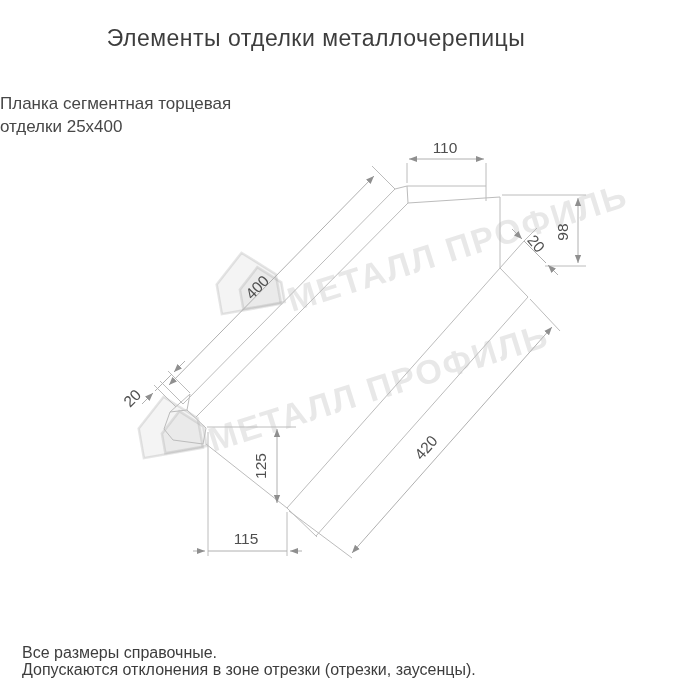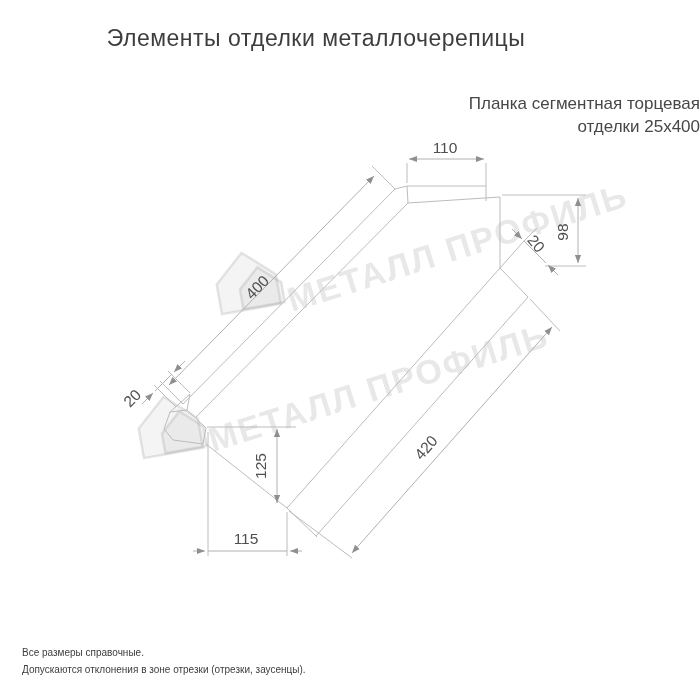--- a/index.html
+++ b/index.html
@@ -5,26 +5,26 @@
   html,body{margin:0;padding:0;}
   body{
     width:700px;height:700px;position:relative;background:#ffffff;
     font-family:"Liberation Sans","DejaVu Sans",sans-serif;overflow:hidden;
   }
   .title{
     position:absolute;top:25px;left:0;width:632px;text-align:center;
     font-size:23px;font-weight:400;color:#3d3d3d;letter-spacing:0.5px;
   }
   .subtitle{
-    position:absolute;top:92px;left:0;width:700px;text-align:right;
+    position:absolute;top:92px;left:0;width:700px;text-align:left;
     font-size:17px;line-height:23px;color:#474747;
   }
   .notes{
     position:absolute;top:644px;left:22px;width:660px;
-    font-size:10px;line-height:17px;color:#3d3d3d;
+    font-size:16px;line-height:17px;color:#3d3d3d;
   }
   svg.drawing{position:absolute;left:0;top:0;}
   .part,.ext,.dim{fill:none;stroke:#bcbcbc;stroke-width:1;}
   .dim{stroke:#b0b0b0;}
   .dim-label{fill:#4f4f4f;font-size:15.5px;font-family:"Liberation Sans","DejaVu Sans",sans-serif;}
   .wm-text{
     fill:rgba(130,130,130,0.18);font-size:34px;font-weight:bold;letter-spacing:2px;
     font-family:"Liberation Sans","DejaVu Sans",sans-serif;
   }
   .wm-logo{fill:rgba(150,150,150,0.10);stroke:rgba(140,140,140,0.22);stroke-width:2.5;}

